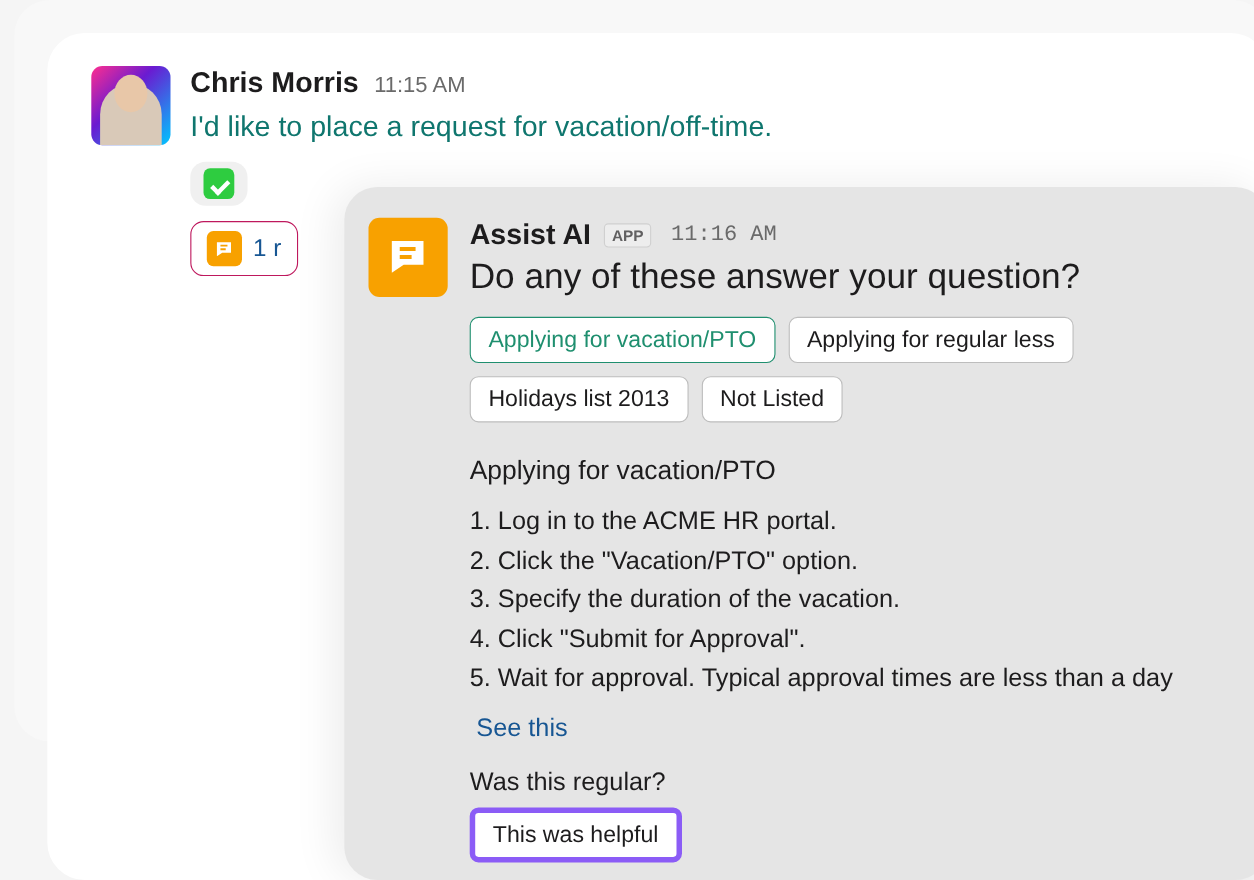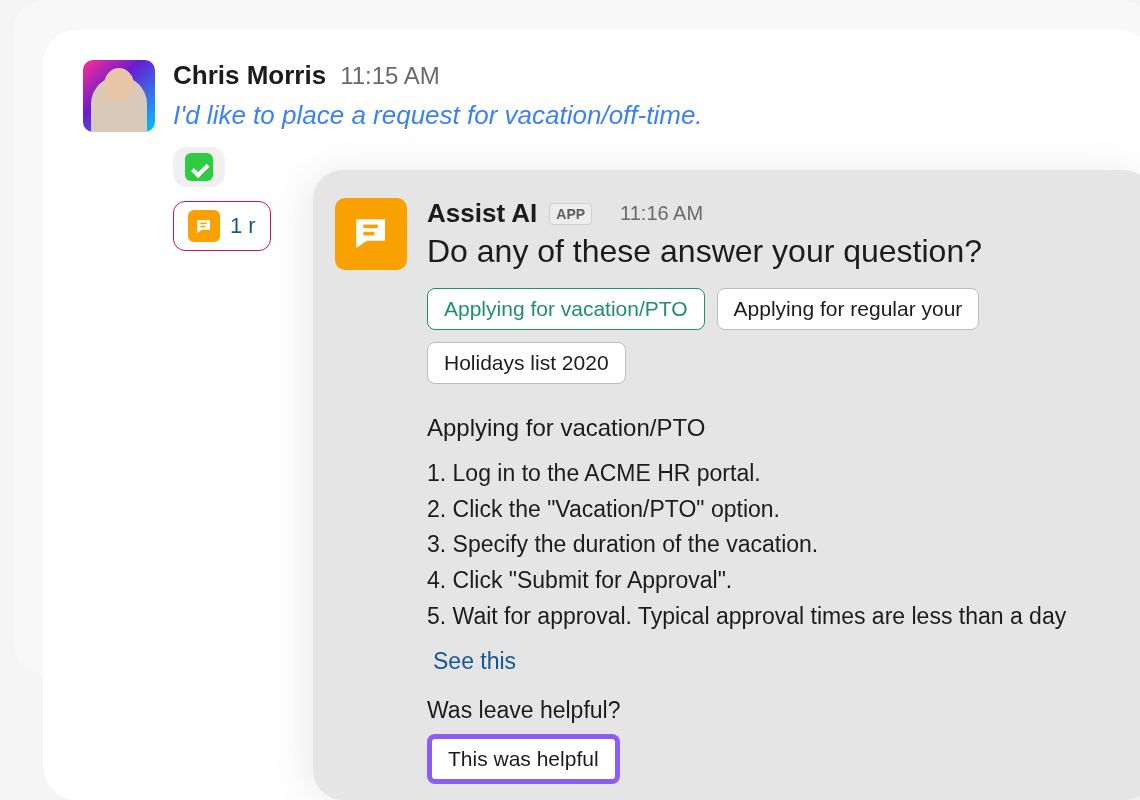--- a/index.html
+++ b/index.html
@@ -51,22 +51,22 @@
     position:absolute;
     top:8px;left:50%;transform:translateX(-50%);
     width:30px;height:34px;
     background:#e8c7a8;
     border-radius:50%;
     z-index:2;
   }
   .msg-body { flex: 1; }
   .msg-head { display:flex; align-items:baseline; gap:14px; }
   .author { font-size: 26px; font-weight: 700; color:#1d1c1d; }
-  .time { font-size: 24px; color:#6a6a6a; }
-  .msg-text { font-size: 26px; color:#3b82f6; margin-top:6px; line-height:1.4;font-style:italic;}
+  .time { font-size: 20px; color:#6a6a6a; }
+  .msg-text { font-size: 26px; color:#0f766e; margin-top:6px; line-height:1.4;}
   .reactions { display:flex; gap:10px; margin-top:14px; }
   .reaction-chip {
     background:#f0f0f0;
     border-radius:14px;
     padding:6px 12px;
     display:flex; align-items:center; gap:8px;
     font-size:20px;
   }
   .check-emoji { width:28px;height:28px;background:#2ecc40;border-radius:6px;position:relative;}
   .check-emoji::after{content:"";position:absolute;left:6px;top:12px;width:6px;height:12px;border:solid #fff;border-width:0 4px 4px 0;transform:rotate(45deg) translateY(-6px);}
@@ -96,21 +96,21 @@
     padding:28px 28px 28px 22px;
     display:flex; gap:20px;
   }
   .reply-body{flex:1; min-width:0;}
   .reply-head{display:flex;align-items:center;gap:12px;}
   .reply-author{font-size:26px;font-weight:700;color:#1d1c1d;}
   .app-badge{
     font-size:14px;font-weight:700;color:#616061;background:#ededed;
     border:1px solid #d0d0d0;border-radius:4px;padding:2px 6px;text-align:center;
   }
-  .reply-time{font-size:20px;color:#6a6a6a;margin-left:16px;}
+  .reply-time{font-size:20px;color:#6a6a6a;margin-left:6px;font-family:Liberation Mono, monospace;}
   .reply-q{font-size:32px;color:#1d1c1d;margin-top:4px;}
   .chips{display:flex;flex-wrap:wrap;gap:12px;margin-top:18px;}
   .chip{
     font-size:21px;padding:8px 16px;border-radius:8px;
     border:1px solid #bdbdbd;background:#fff;color:#1d1c1d;cursor:pointer;
   }
   .chip.selected{border-color:#1f8f6f;color:#1f8f6f;}
   .answer-title{font-size:24px;color:#1d1c1d;margin-top:30px;}
   .answer-list{font-size:23px;color:#1d1c1d;margin-top:14px;line-height:1.55;}
   .see-more{color:#175693;font-size:23px;margin-top:14px;display:inline-block;cursor:pointer;padding-left:6px;}
@@ -168,27 +168,28 @@
     <div class="reply-body">
       <div class="reply-head">
         <span class="reply-author">Assist AI</span>
         <span class="app-badge">APP</span>
         <span class="reply-time">11:16 AM</span>
       </div>
       <div class="reply-q">Do any of these answer your question?</div>
 
       <div class="chips">
         <button class="chip selected">Applying for vacation/PTO</button>
-        <button class="chip">Applying for regular your</button>
-        <button class="chip">Holidays list 2020</button>
+        <button class="chip">Applying for regular less</button>
+        <button class="chip">Holidays list 2013</button>
+        <button class="chip">Not Listed</button>
       </div>
 
       <div class="answer-title">Applying for vacation/PTO</div>
       <div class="answer-list" id="answer-steps">1. Log in to the ACME HR portal.<br>2. Click the "Vacation/PTO" option.<br>3. Specify the duration of the vacation.<br>4. Click "Submit for Approval".<br>5. Wait for approval. Typical approval times are less than a day</div>
 
       <span class="see-more">See this</span>
 
-      <div class="helpful-q">Was leave helpful?</div>
+      <div class="helpful-q">Was this regular?</div>
       <button class="helpful-btn">This was helpful</button>
     </div>
   </div>
 
 </div>
 
 </body></html>

